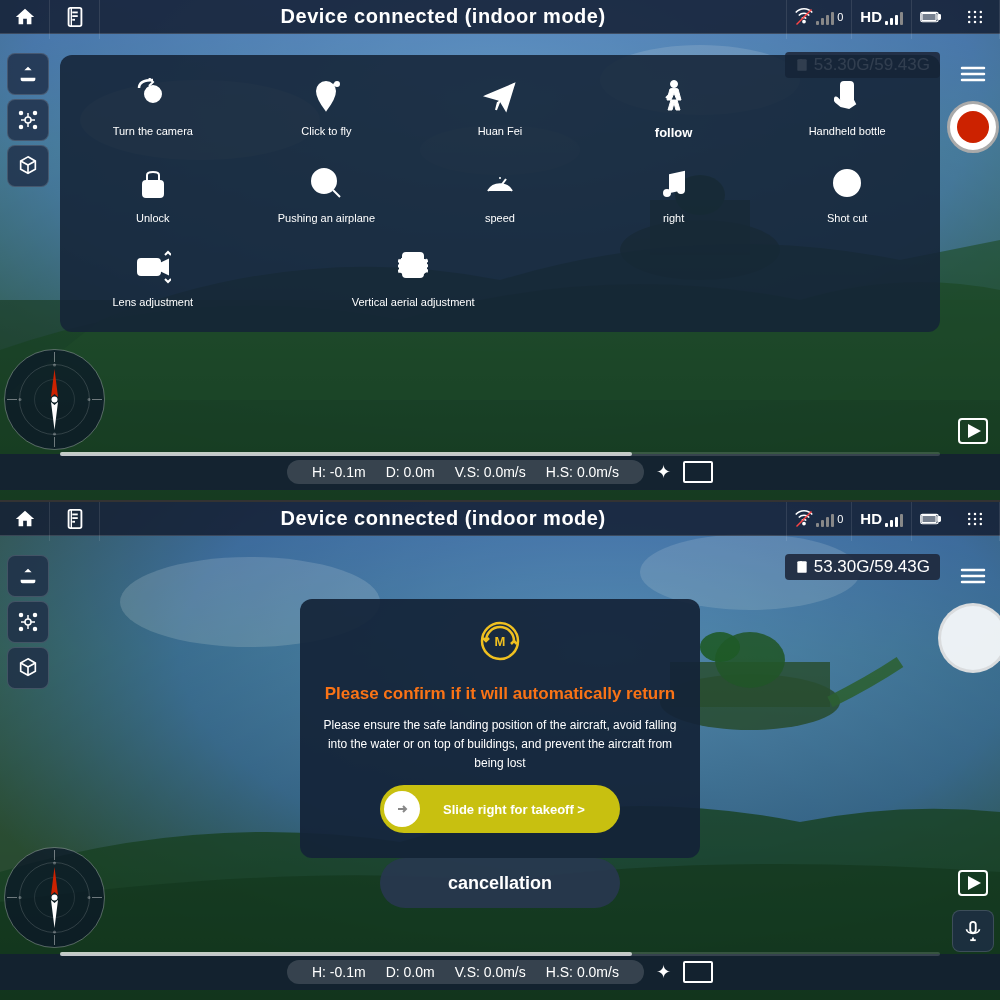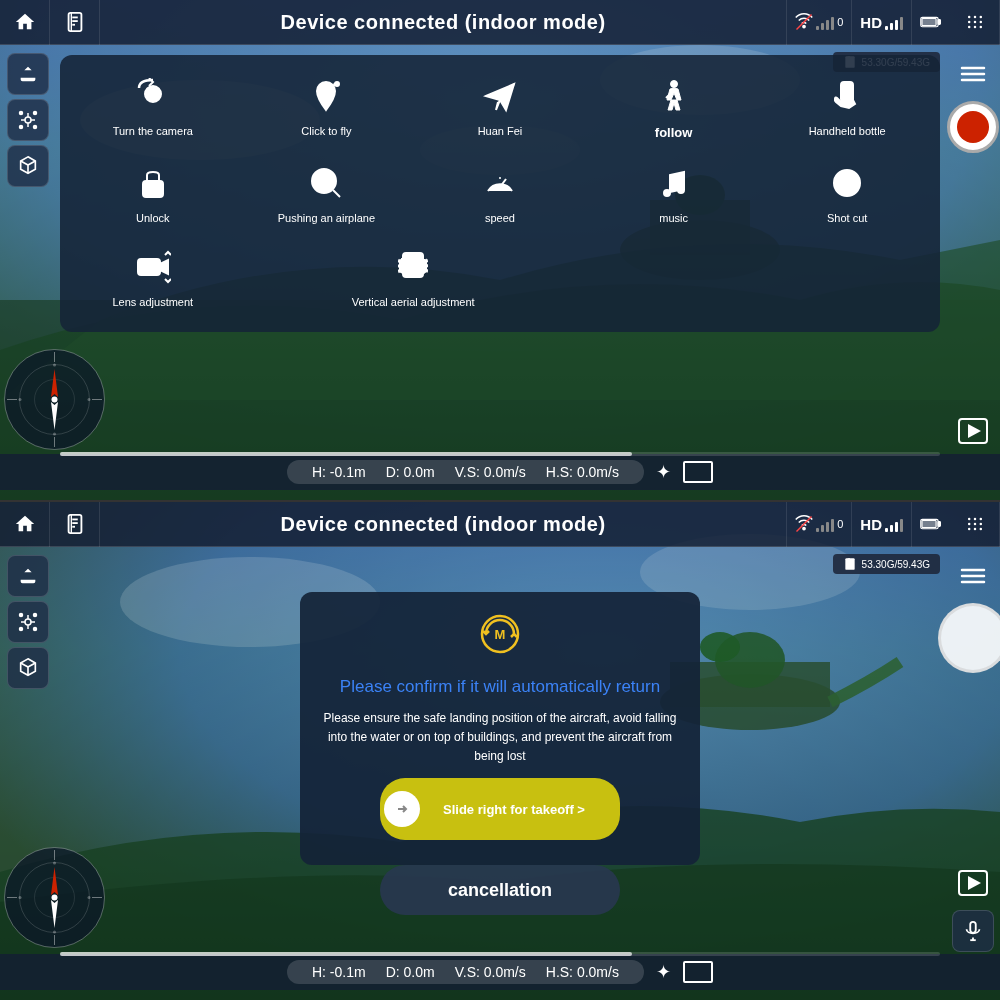--- a/index.html
+++ b/index.html
@@ -16,21 +16,21 @@
       position: absolute;
       inset: 0;
       background: linear-gradient(180deg, #4a6fa5 0%, #3d7a5e 30%, #2d5a3d 60%, #1a3a25 100%);
       z-index: 0;
     }
 
     
     .top-bar {
       position: absolute;
       top: 0; left: 0; right: 0;
-      height: 45px;
+      height: 34px;
       background: rgba(20,30,50,0.85);
       display: flex;
       align-items: center;
       z-index: 10;
       border-bottom: 1px solid rgba(255,255,255,0.15);
     }
 
     .top-btn {
       width: 50px;
       height: 45px;
@@ -132,21 +132,21 @@
       border-radius: 50%;
     }
 
     
     .sd-display {
       position: absolute;
       top: 52px;
       right: 60px;
       background: rgba(30,40,60,0.9);
       color: white;
-      font-size: 10px;
+      font-size: 17px;
       padding: 3px 10px;
       border-radius: 4px;
       z-index: 15;
       display: flex;
       align-items: center;
       gap: 5px;
     }
 
     
     .bottom-bar {
@@ -276,38 +276,38 @@
       align-items: center;
       gap: 12px;
     }
 
     .dialog-icon {
       font-size: 36px;
       color: #f0c020;
     }
 
     .dialog-title {
-      color: #3b82f6;
+      color: #f97316;
       font-size: 17px;
-      font-weight: normal;
+      font-weight: bold;
       text-align: left;
     }
 
     .dialog-body {
       color: white;
       font-size: 12px;
       text-align: center;
       line-height: 1.6;
     }
 
     .slide-btn {
       background: #c8c010;
       border-radius: 25px;
       width: 240px;
-      height: 62px;
+      height: 48px;
       display: flex;
       align-items: center;
       padding: 4px;
       position: relative;
       cursor: pointer;
     }
 
     .slide-knob {
       width: 36px;
       height: 36px;
@@ -665,21 +665,21 @@
     </div>
     <div class="menu-item">
       <div class="menu-icon">
         <svg width="36" height="36" viewBox="0 0 36 36" fill="none" stroke="white" stroke-width="2">
           <path d="M14 28 L14 10 L28 7 L28 25"></path>
           <circle cx="11" cy="28" r="3"></circle>
           <circle cx="25" cy="25" r="3"></circle>
           <line x1="14" y1="15" x2="28" y2="12"></line>
         </svg>
       </div>
-      <span class="menu-label">music</span>
+      <span class="menu-label">right</span>
     </div>
 
     <div class="menu-item">
       <div class="menu-icon">
         <svg width="36" height="36" viewBox="0 0 36 36" fill="none" stroke="white" stroke-width="2">
           <circle cx="18" cy="18" r="13"></circle>
           <path d="M10 18 L26 18"></path>
           <polyline points="13,14 9,18 13,22"></polyline>
           <polyline points="23,14 27,18 23,22"></polyline>
         </svg>

